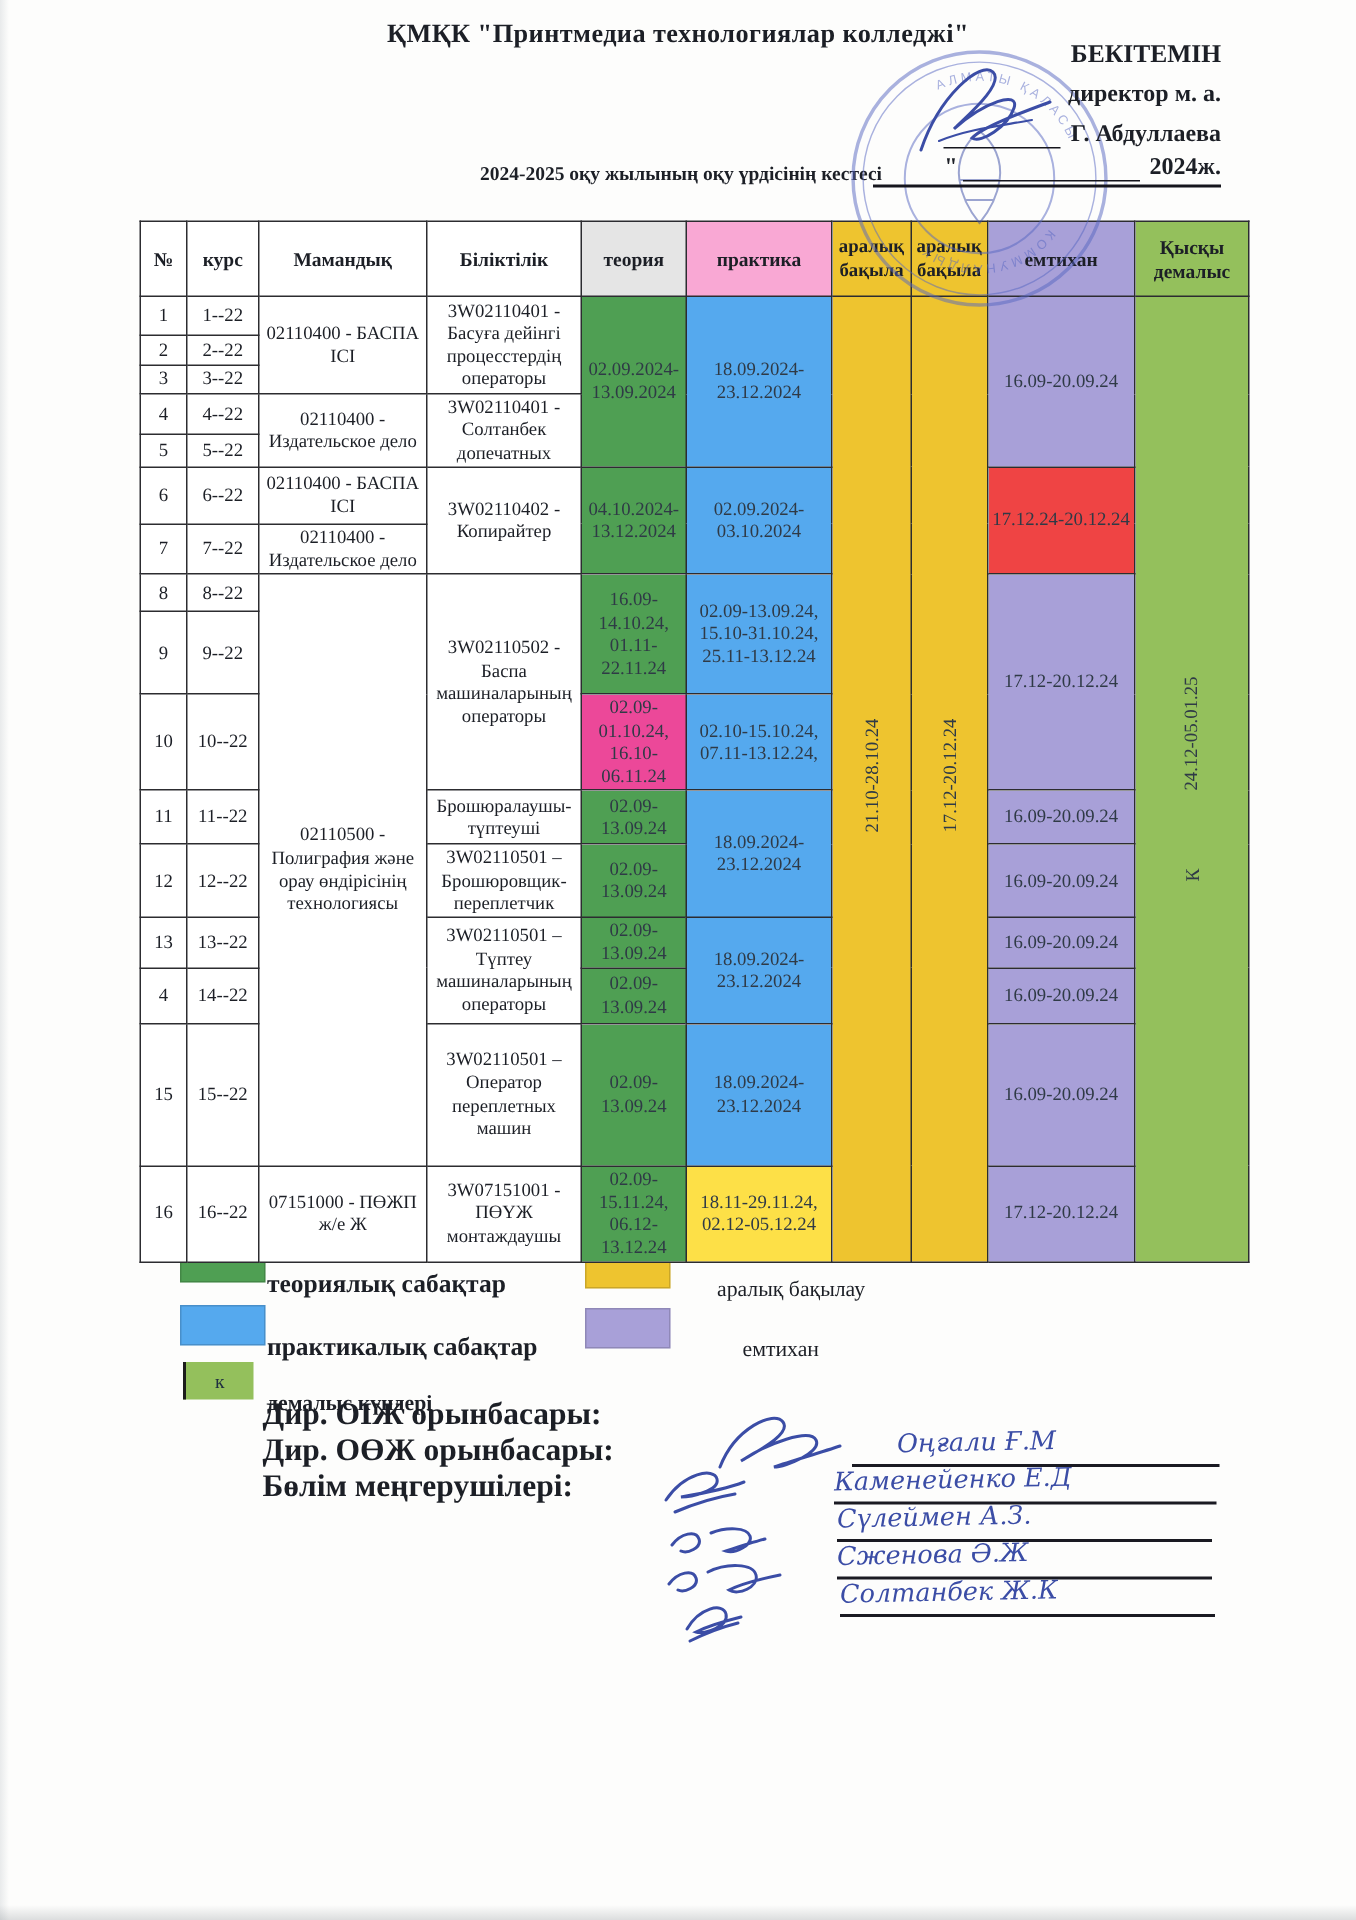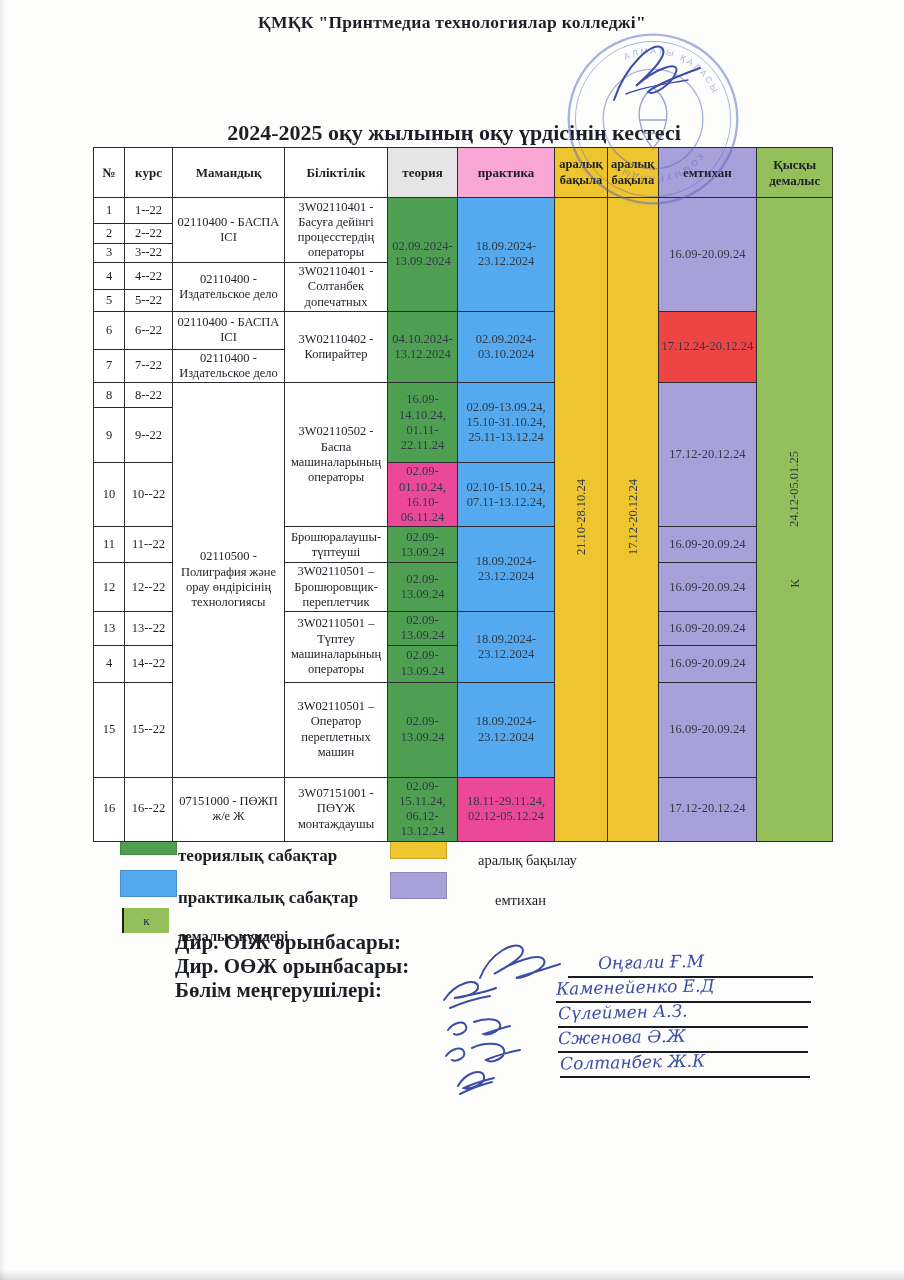--- a/index.html
+++ b/index.html
@@ -25,22 +25,22 @@
     margin-right:7px;height:14px;}
   .approve .date-row{display:flex;align-items:flex-end;justify-content:flex-end;
     font-size:16px;font-weight:bold;border-bottom:2.2px solid #15151c;padding-bottom:2px;}
   .approve .q{margin-right:4px;}
   .approve .uline2{display:inline-block;flex:1 1 auto;max-width:118px;
     border-bottom:1.8px solid #15151c;height:14px;margin-right:6px;}
 
   .stamp{position:absolute;left:562px;top:28px;width:182px;height:182px;z-index:2;opacity:.5;}
   .dir-sign{position:absolute;left:596px;top:34px;width:120px;height:80px;z-index:3;}
 
-  .table-title{position:absolute;top:120px;left:93px;width:722px;text-align:center;
-    font-size:22px;font-weight:bold;}
+  .table-title{position:absolute;top:108px;left:93px;width:722px;text-align:center;
+    font-size:13px;font-weight:bold;}
 
   
   table.sched{position:absolute;left:93px;top:147px;border-collapse:collapse;
     table-layout:fixed;z-index:1;background:#fff;}
   table.sched td,table.sched th{border:1.6px solid #2c2c30;padding:1px 3px;
     text-align:center;vertical-align:middle;font-size:12.5px;line-height:1.22;
     overflow:hidden;word-wrap:break-word;}
   table.sched th{font-weight:bold;font-size:13px;}
   td.date{font-size:11px;color:#2f3a46;}
   td.clip{white-space:nowrap;font-size:10px;padding:1px 0;}
@@ -95,20 +95,33 @@
       <textPath href="#arcInner" startOffset="60%">КОММУНАЛДЫҚ</textPath>
     </text>
     <path class="ink-thin" stroke="#5767c2" d="M95,62 c10,8 16,20 14,34 c-2,14 -9,24 -14,30 c-5,-6 -12,-16 -14,-30 c-2,-14 4,-26 14,-34 z M82,96 h26 M86,110 h18"></path>
   </svg>
 
   <svg class="dir-sign" viewBox="0 0 120 80">
     <path class="ink" d="M18,66 C30,30 58,6 66,14 C74,22 48,44 40,52 C60,34 84,26 80,38 C76,50 58,62 52,58 C60,50 88,40 104,34"></path>
     <path class="ink-thin" d="M30,60 C50,52 70,50 92,46"></path>
   </svg>
 
+  <div class="approve">
+    <div class="a1">БЕКІТЕМІН</div>
+    <div class="a2">директор м. а.</div>
+    <div class="name-row">
+      <span class="uline"></span>
+      <span>Г. Абдуллаева</span>
+    </div>
+    <div class="date-row">
+      <span class="q">"</span>
+      <span class="uline2"></span>
+      <span>2024ж.</span>
+    </div>
+  </div>
 
   <div class="table-title">2024-2025 оқу жылының оқу үрдісінің кестесі</div>
 
   <table class="sched">
     <colgroup>
       <col style="width:31px">
         <col style="width:48px">
         <col style="width:112px">
         <col style="width:103px">
       <col style="width:70px">
@@ -239,21 +252,21 @@
       <td class="date" style="background-color: rgb(79, 159, 83);">02.09-13.09.24</td>
       <td class="date top" style="background-color: rgb(85, 169, 238);">18.09.2024-23.12.2024</td>
       <td class="date" style="background-color: rgb(168, 160, 216);">16.09-20.09.24</td>
     </tr>
     <tr style="height:60px">
       <td>16</td>
       <td>16--22</td>
       <td>07151000 - ПӨЖП ж/е Ж</td>
       <td>3W07151001 - ПӨҮЖ монтаждаушы</td>
       <td class="date" style="background-color: rgb(79, 159, 83);">02.09-15.11.24, 06.12-13.12.24</td>
-      <td class="date" style="background-color: #ec4899;">18.11-29.11.24, 02.12-05.12.24</td>
+      <td class="date" style="background-color: #fde047;">18.11-29.11.24, 02.12-05.12.24</td>
       <td class="date" style="background-color: rgb(168, 160, 216);">17.12-20.12.24</td>
     </tr>
   </tbody>
     </table>
 
   <div class="legend-title">Шартты белгілер</div>
 
   <div class="sw" style="left: 120px; top: 828px; background-color: rgb(79, 159, 83);"></div>
   <div class="lg-label" style="left:178px;top:830px">теориялық сабақтар</div>
   <div class="sw" style="left: 390px; top: 832px; background-color: rgb(238, 196, 47);"></div>

